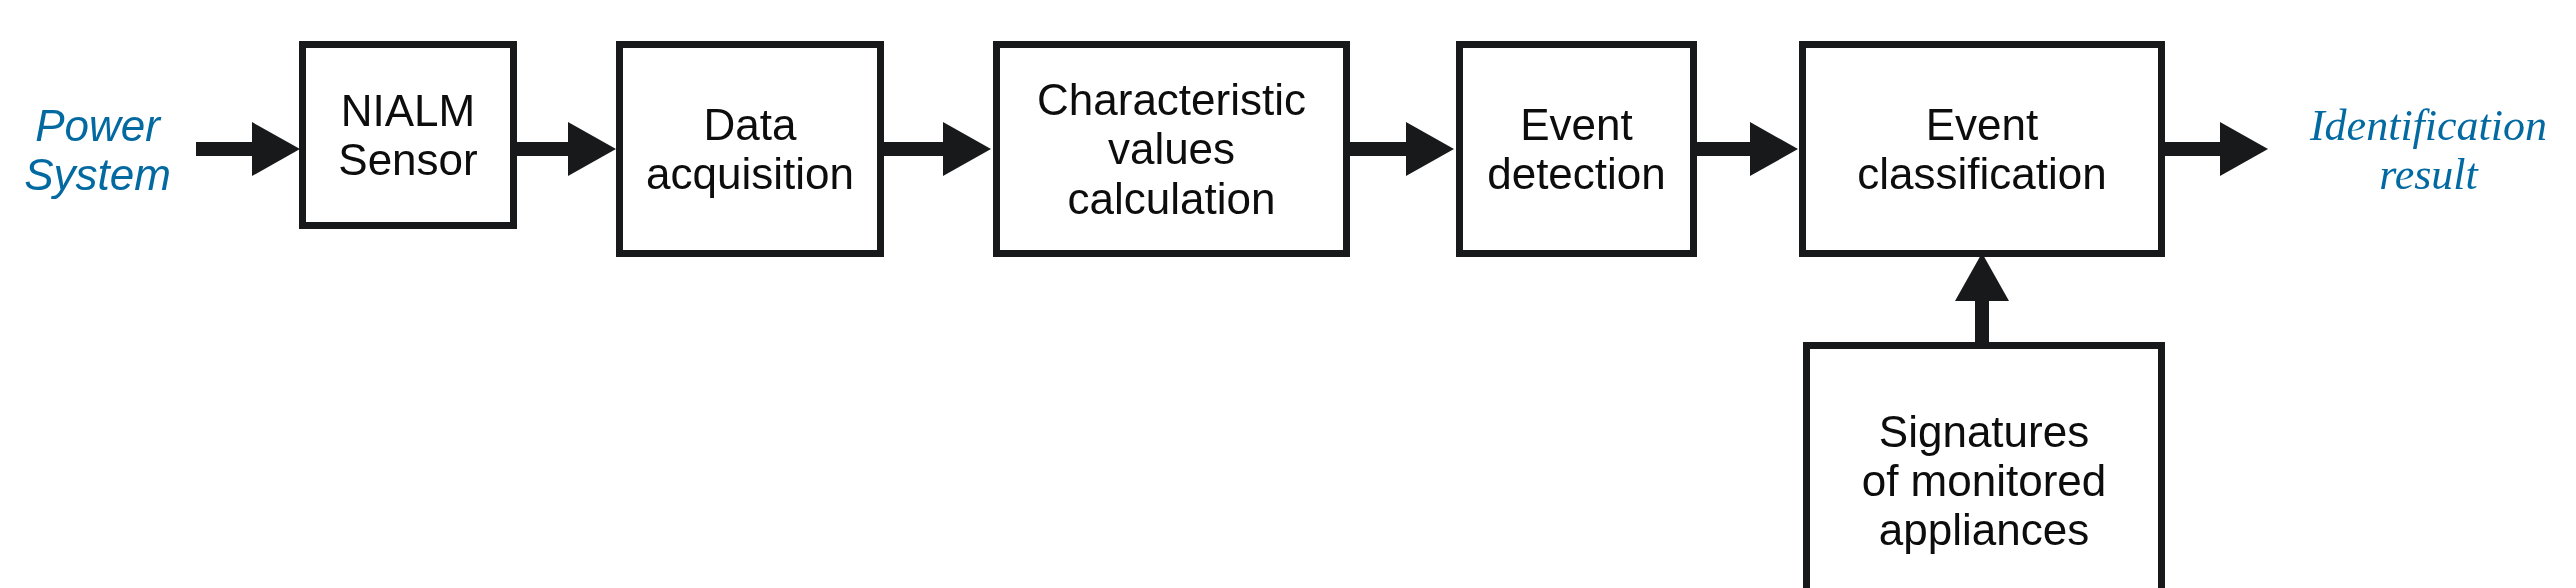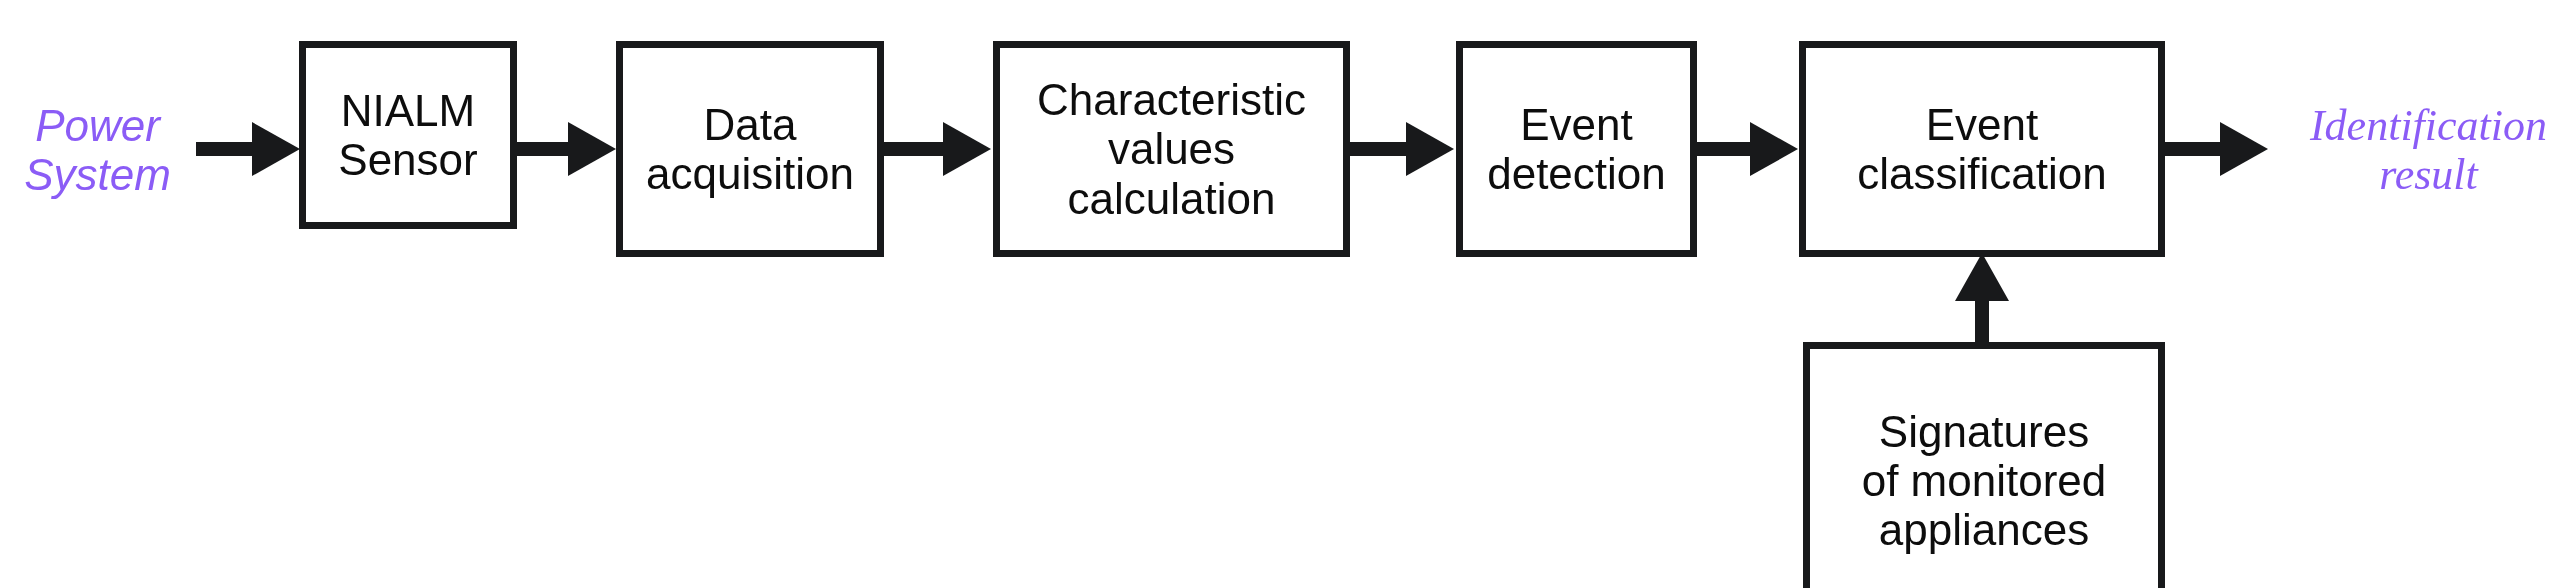--- a/index.html
+++ b/index.html
@@ -35,21 +35,21 @@
     letter-spacing: 0px;
     white-space: pre-line;
     padding: 0 5.6px;
   }
   .side-label {
     position: absolute;
     font-family: "Liberation Sans", sans-serif;
     font-style: italic;
     font-size: 44px;
     line-height: 1.12;
-    color: #8b5cf6;
+    color: #0369a1;
     white-space: pre-line;
     text-align: center;
     display: flex;
     align-items: center;
     justify-content: center;
   }
   .arrow-h {
     position: absolute;
     height: 0;
   }

